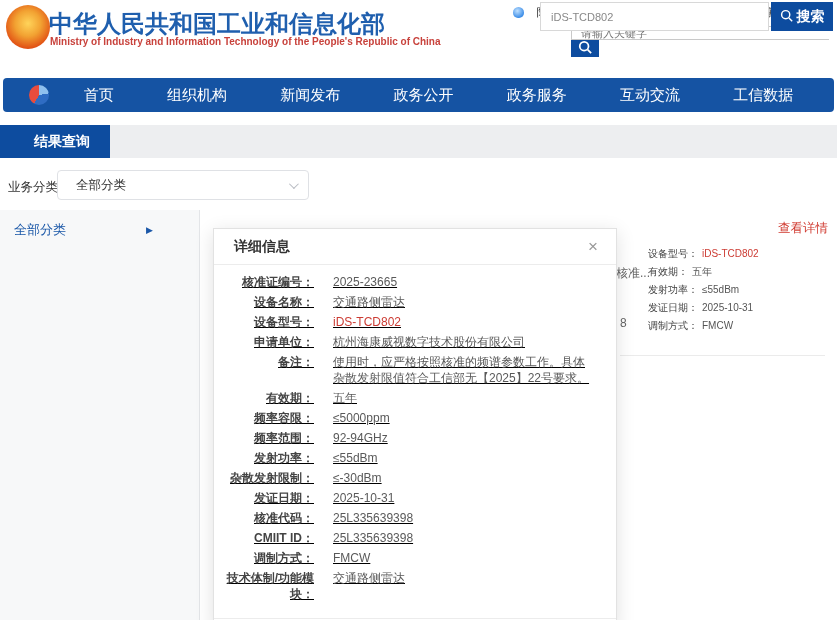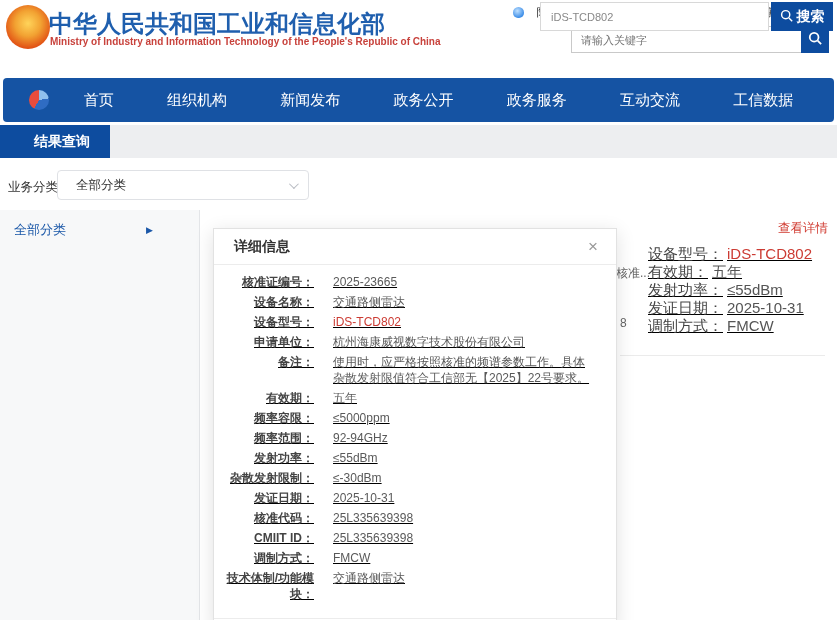--- a/index.html
+++ b/index.html
@@ -9,28 +9,28 @@
   
   .emblem { position:absolute; left:6px; top:5px; width:44px; height:44px; border-radius:50%;
     background:radial-gradient(circle at 50% 42%, #ffd45a 0%, #f2a232 38%, #e25415 72%, #cf3a0e 100%);
     filter:blur(0.6px); }
   .site-title { position:absolute; left:49px; top:8px; font-size:24px; font-weight:bold; color:#1f5fae; white-space:nowrap; }
   .site-subtitle { position:absolute; left:50px; top:36px; font-size:10px; font-weight:bold; color:#c8423c; white-space:nowrap; }
   .utility { position:absolute; top:5px; right:8px; display:flex; align-items:center; gap:12px; font-size:11px; color:#333; }
   .utility .u-link { cursor:pointer; white-space:nowrap; display:flex; align-items:center; gap:3px; }
   .assistant-icon { display:inline-block; width:11px; height:11px; border-radius:50% 50% 45% 45%;
     background:radial-gradient(circle at 40% 35%, #bfe0ff 0%, #3f8fe8 70%); }
-  .top-search { position:absolute; top:26px; right:8px; width:258px; height:27px; display:flex; }
+  .top-search { position:absolute; top:26px; right:8px; width:258px; height:27px; display:flex;flex-direction:column; }
   .top-search input { flex:1; border:1px solid #c9c9c9; border-right:none; padding:0 9px; font-size:11px; color:#999;
     outline:none; font-family:inherit; }
   .top-search-btn { width:28px; height:27px; background:#0d4c9f; border:none; display:flex; align-items:center;
     justify-content:center; cursor:pointer; }
 
   
-  .nav { position:absolute; top:78px; left:3px; right:3px; height:44px; background:#1553a3; border-radius:4px;
+  .nav { position:absolute; top:78px; left:3px; right:3px; height:34px; background:#1553a3; border-radius:4px;
     display:flex; align-items:center; }
   .nav-logo { width:20px; height:20px; margin-left:26px; border-radius:50%; flex-shrink:0;
     background:conic-gradient(from 210deg, #e84c3d 0deg 150deg, #8fc0ee 150deg 230deg, #2f6cc3 230deg 360deg); }
   .nav-items { flex:1; display:flex; justify-content:space-around; margin:0 14px 0 8px; }
   .nav-item { color:#fff; font-size:15px; cursor:pointer; white-space:nowrap; }
 
   
   .results-bar { position:absolute; top:125px; left:0; right:0; height:33px; background:#edeef0; }
   .results-tab { position:absolute; left:0; top:0; width:110px; height:33px; background:#0d4c9f; color:#fff;
     font-size:14px; font-weight:bold; display:flex; align-items:center; justify-content:center; cursor:pointer;padding-left:14px; }
@@ -46,21 +46,21 @@
     color:#333; cursor:pointer; }
   .chevron { margin-left:auto; width:7px; height:7px; border-right:1.5px solid #b8bcc2; border-bottom:1.5px solid #b8bcc2;
     transform:rotate(45deg) translateY(-2px); }
 
   
   .sidebar { position:absolute; left:0; top:210px; width:200px; height:410px; background:#f7f8f9; border-right:1px solid #e3e5e8; }
   .sidebar-item { display:flex; align-items:center; padding:11px 46px 11px 14px; font-size:13px; color:#1a57a8; cursor:pointer; }
   .sidebar-arrow { margin-left:auto; font-size:9px; color:#1a57a8; }
 
   .view-detail { position:absolute; top:220px; right:9px; font-size:12.5px; color:#d03a30; cursor:pointer; }
-  .card-fields { position:absolute; left:648px; top:245px; font-size:15px;text-decoration:underline; }
+  .card-fields { position:absolute; left:648px; top:245px; font-size:10px; }
   .c-row { height:18px; line-height:18px; white-space:nowrap; }
   .c-label { color:#444; }
   .c-value { color:#555; margin-left:4px; }
   .c-value.red { color:#cc3b33; }
   .fragment-1 { position:absolute; left:604px; top:265px; font-size:12px; color:#666; white-space:nowrap; z-index:1; }
   .fragment-2 { position:absolute; left:620px; top:316px; font-size:12px; color:#666; z-index:1; }
   .behind-divider { position:absolute; left:620px; right:12px; top:355px; border-top:1px solid #ebebeb; }
 
   
   .modal { position:absolute; left:213px; top:228px; width:404px; height:400px; background:#fff;

